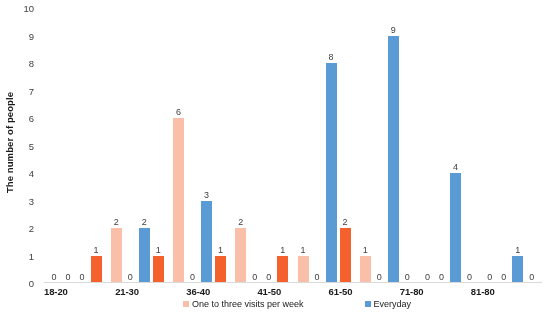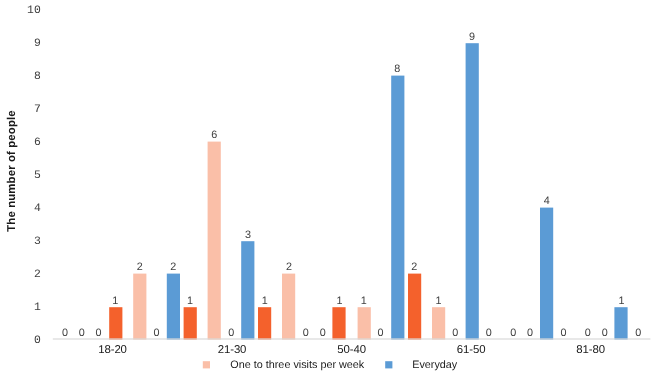--- a/index.html
+++ b/index.html
@@ -69,21 +69,20 @@
     height: 275px;
   }
   .y-tick {
     position: absolute;
     right: 6px;
     font-size: 9.5px;
     color: #404040;
     transform: translateY(-50%);
     text-align: left;
     white-space: nowrap;
-    font-family: Liberation Mono, monospace;
   }
 
   
   .groups {
     position: absolute;
     left: 0; top: 0;
     width: 100%;
     height: 100%;
     display: flex;
   }
@@ -129,44 +128,44 @@
   .x-labels {
     position: absolute;
     left: 44px;
     top: 286px;
     width: 498px;
     height: 14px;
     display: flex;
   }
   .x-label {
     flex: 1 1 0;
-    text-align: center;
     font-size: 9.5px;
-    font-weight: normal;
+    font-weight: bold;
     color: #1a1a1a;
     letter-spacing: -0.1px;
   }
 
   
   .legend {
     position: absolute;
     left: 0;
     top: 297px;
     width: 550px;
     height: 14px;
     display: flex;
     align-items: center;
     justify-content: center;
     gap: 17px;
   }
   .legend-item {
     display: flex;
     align-items: center;
-    gap: 17px;
+    gap: 3px;
     white-space: nowrap;
+    margin-left: 44px;
   }
   .legend-swatch {
     width: 6px;
     height: 6px;
     display: inline-block;
     flex: 0 0 auto;
   }
   .legend-label {
     font-size: 9px;
     color: #1a1a1a;
@@ -341,22 +340,24 @@
             </div>
           </div>
         </div>
       </div>
     <div class="axis-baseline"></div>
   </div>
 
   <div class="x-labels">
       <div class="x-label">18-20</div>
       <div class="x-label">21-30</div>
-      <div class="x-label">50-40</div>
+      <div class="x-label">36-40</div>
+      <div class="x-label">41-50</div>
       <div class="x-label">61-50</div>
+      <div class="x-label">71-80</div>
       <div class="x-label">81-80</div>
     </div>
 
   <div class="legend">
       <div class="legend-item">
         <span class="legend-swatch" style="background: rgb(250, 191, 168);"></span>
         <span class="legend-label">One to three visits per week</span>
       </div>
       <div class="legend-item">
         <span class="legend-swatch" style="background: rgb(91, 155, 213);"></span>

